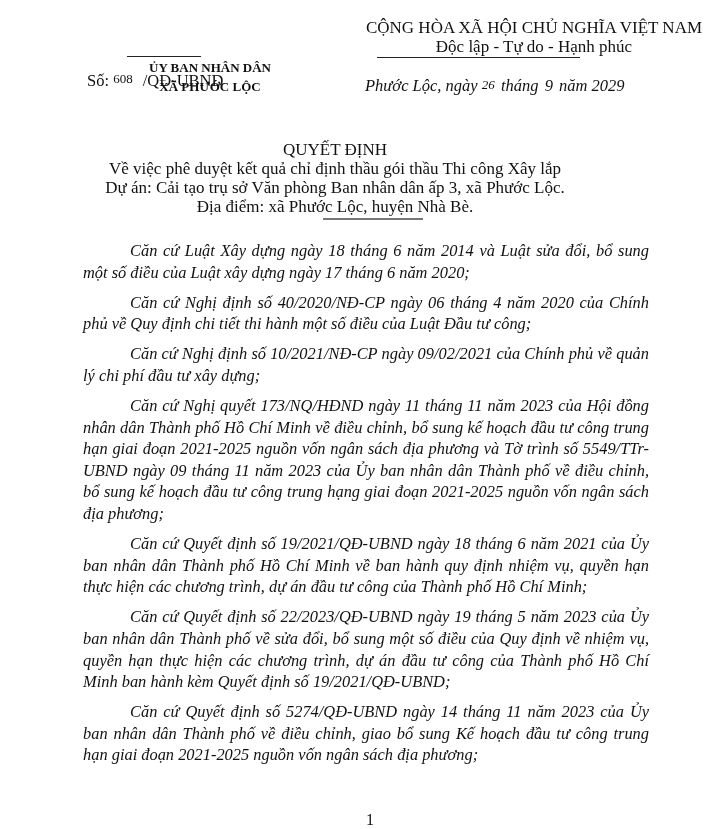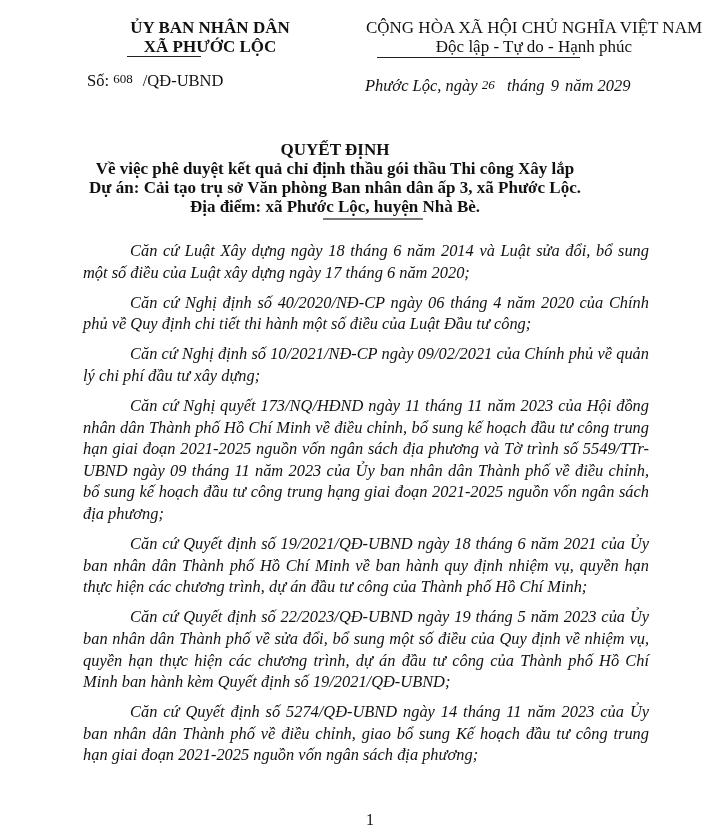--- a/index.html
+++ b/index.html
@@ -1,26 +1,26 @@
 <!DOCTYPE html>
 <html><head>
 <meta charset="utf-8">
 <style>
   html, body { margin:0; padding:0; background:#ffffff; }
   body { width:713px; height:829px; position:relative; overflow:hidden;
          font-family:"Liberation Serif", serif; color:#111; }
   .abs { position:absolute; white-space:nowrap; }
-  .hdr-left { left:60px; width:300px; text-align:center; font-size:17px; font-weight:bold; line-height:20px; }
+  .hdr-left { left:60px; width:300px; text-align:center; font-size:13px; font-weight:bold; line-height:20px;margin-top:40px; }
   .hdr-right { left:290px; width:400px; text-align:center; font-size:17px; font-weight:normal; line-height:20px;margin-left:44px; }
   .u-line { position:absolute; height:1px; background:#222; }
   .so-line { left:87px; top:71px; font-size:16.5px; }
   .so-num { font-size:13px; position:relative; top:-3px; }
   .date-line { left:365px; top:76px; font-size:16.5px; font-style:italic; }
   .date-num { font-size:13px; position:relative; top:-2px; }
-  .title-block { left:0; width:670px; text-align:center; font-weight:bold; font-size:17px; line-height:20px; }
+  .title-block { left:0; width:670px; text-align:center; font-weight:normal; font-size:17px; line-height:20px; }
   .title-rule { position:absolute; left:323px; top:218px; width:100px; height:2px; background:#777; }
   .body-text { position:absolute; left:83px; width:566px; font-size:16.4px; font-style:italic; line-height:21.6px; text-align:justify; }
   .para { margin:0 0 8.5px 0; text-indent:47px; }
   .page-num { left:0; width:740px; text-align:center; top:811px; font-size:16px; }
 </style>
 </head>
 <body>
 
 <div class="abs hdr-left" style="top:18px;">ỦY BAN NHÂN DÂN</div>
 <div class="abs hdr-left" style="top:37px;">XÃ PHƯỚC LỘC</div>
@@ -32,21 +32,21 @@
   <span style="margin-left:6px;">/QĐ-UBND</span>
 </div>
 
 <div class="abs hdr-right" style="top:18px;">CỘNG HÒA XÃ HỘI CHỦ NGHĨA VIỆT NAM</div>
 <div class="abs hdr-right" style="top:37px;">Độc lập - Tự do - Hạnh phúc</div>
 <div class="u-line" style="left:377px; top:57px; width:203px;"></div>
 
 <div class="abs date-line">
   <span>Phước Lộc, ngày</span>
   <span class="date-num">26</span>
-  <span style="margin-left:8px;">tháng</span>
+  <span style="margin-left:2px;">tháng</span>
   <span style="margin-left:2px;">9</span>
   <span style="margin-left:2px;">năm</span>
   <span>2029</span>
 </div>
 
 <div class="abs title-block" style="top:140px;">QUYẾT ĐỊNH</div>
 <div class="abs title-block" style="top:159px;">Về việc phê duyệt kết quả chỉ định thầu gói thầu Thi công Xây lắp</div>
 <div class="abs title-block" style="top:178px;">Dự án: Cải tạo trụ sở Văn phòng Ban nhân dân ấp 3, xã Phước Lộc.</div>
 <div class="abs title-block" style="top:197px;">Địa điểm: xã Phước Lộc, huyện Nhà Bè.</div>
 <div class="title-rule"></div>

